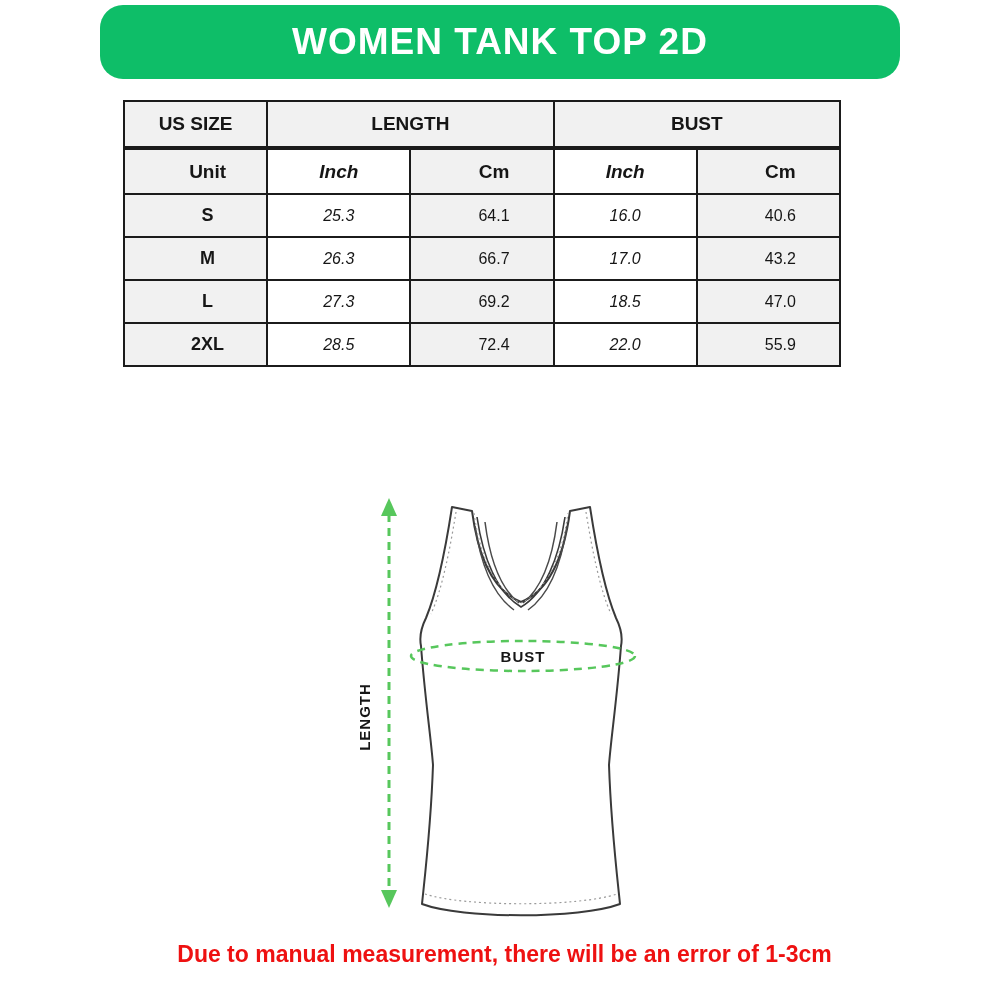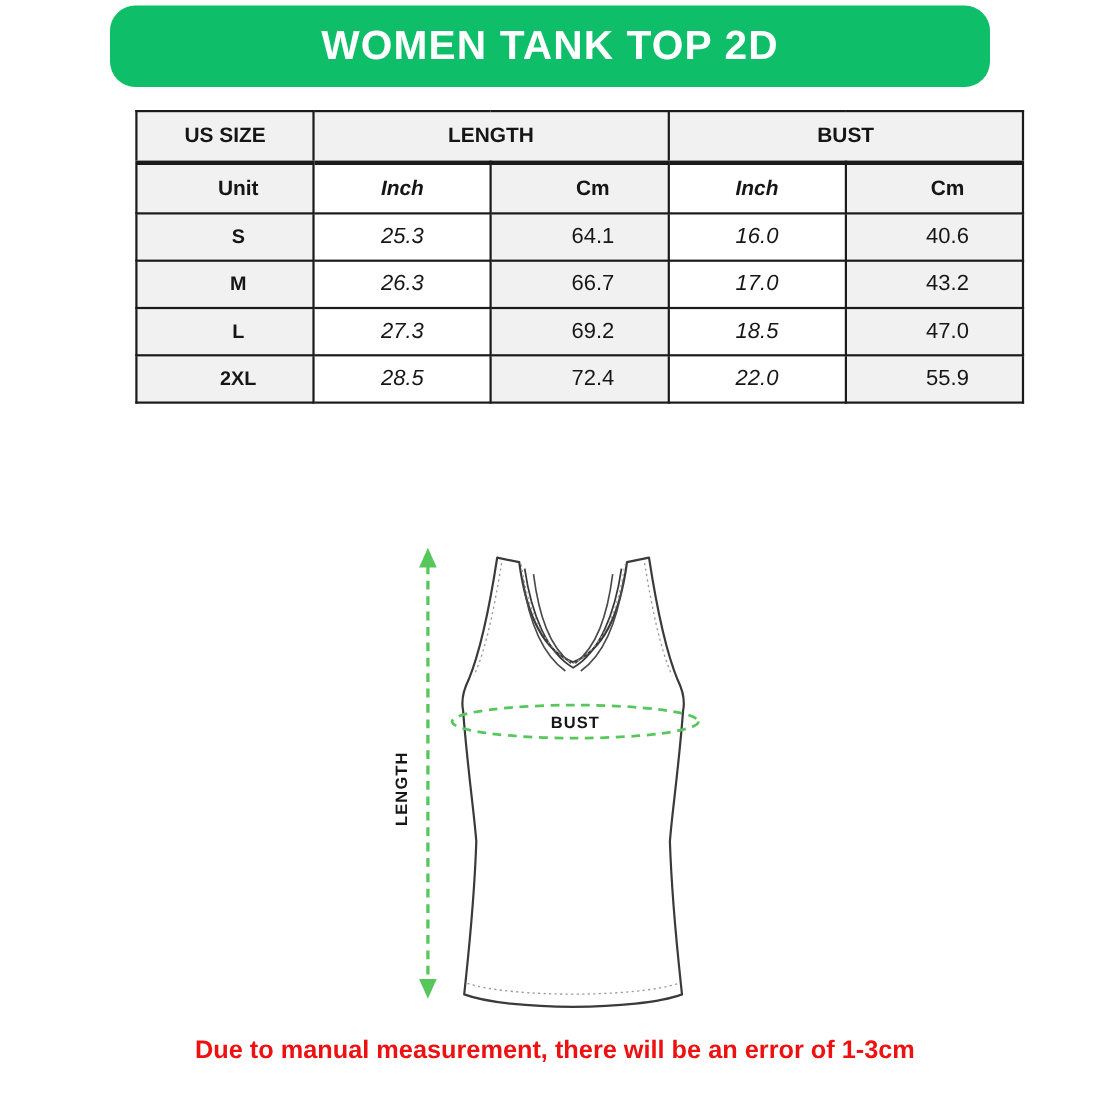--- a/index.html
+++ b/index.html
@@ -15,33 +15,33 @@
     position:absolute;left:100px;top:5px;width:800px;height:74px;
     background:var(--banner_green,#0ebe68);
     display:flex;align-items:center;justify-content:center;border-radius:23px;
   }
   .banner .title{
     color:#ffffff;font-size:37px;font-weight:bold;letter-spacing:1px;
   }
 
   
   table.size-table{
-    position:absolute;left:123px;top:100px;width:808px;
+    position:absolute;left:123px;top:100px;width:718px;
     border-collapse:collapse;table-layout:fixed;
   }
   .size-table th,.size-table td{
     border:2px solid #1b1b1b;text-align:center;vertical-align:middle;
     color:#161616;padding:0;
   }
   .size-table .group-row th{
     height:44px;background:#f1f1f1;font-size:19px;font-weight:bold;
     border-bottom:4px solid #1b1b1b;
   }
   .size-table .unit-row td{height:43px;font-size:19px;font-weight:bold;}
-  .size-table .data-row td{height:41px;font-size:20px;font-weight:normal;}
+  .size-table .data-row td{height:41px;font-size:16px;font-weight:normal;}
   .size-table td.size-cell{font-weight:bold;font-size:18px;}
   .size-table .shade{background:#f1f1f1;padding-left:24px;}
   .size-table .plain{background:#ffffff;font-style:italic;}
 
   
   .diagram{position:absolute;left:348px;top:492px;width:334px;height:450px;}
 
   
   .footer-note{
     position:absolute;left:0;right:0;top:941px;text-align:center;

